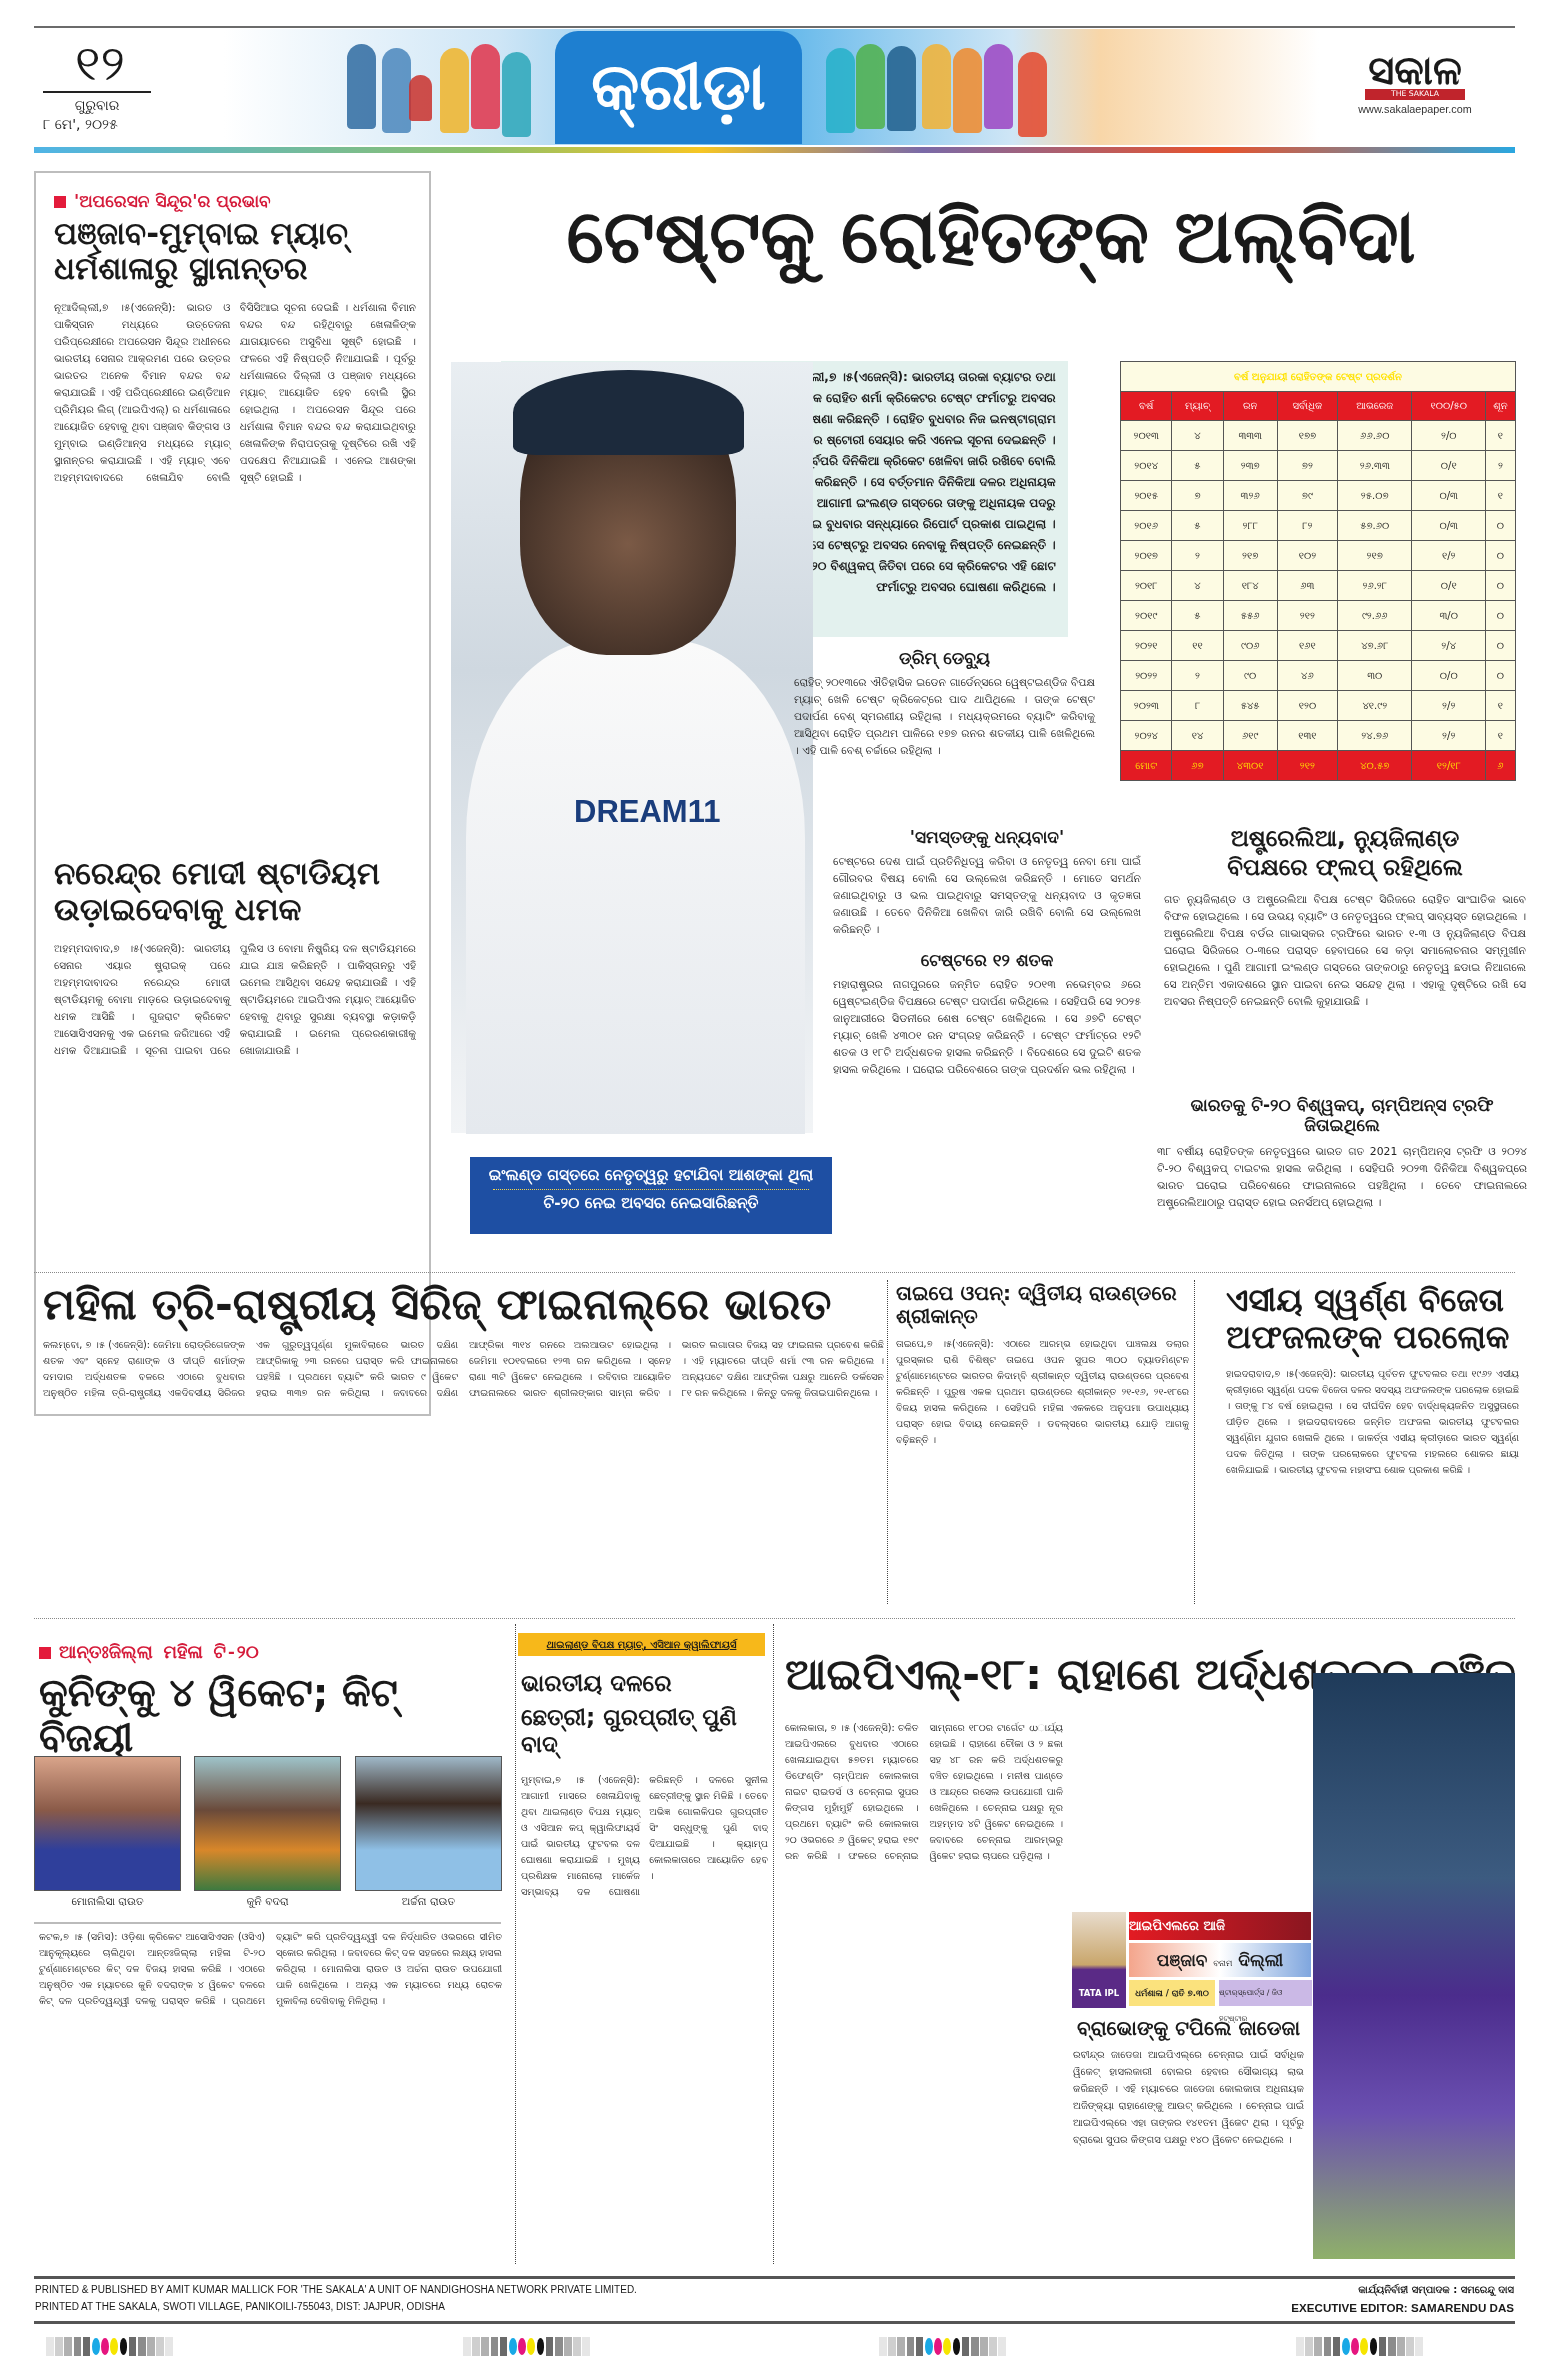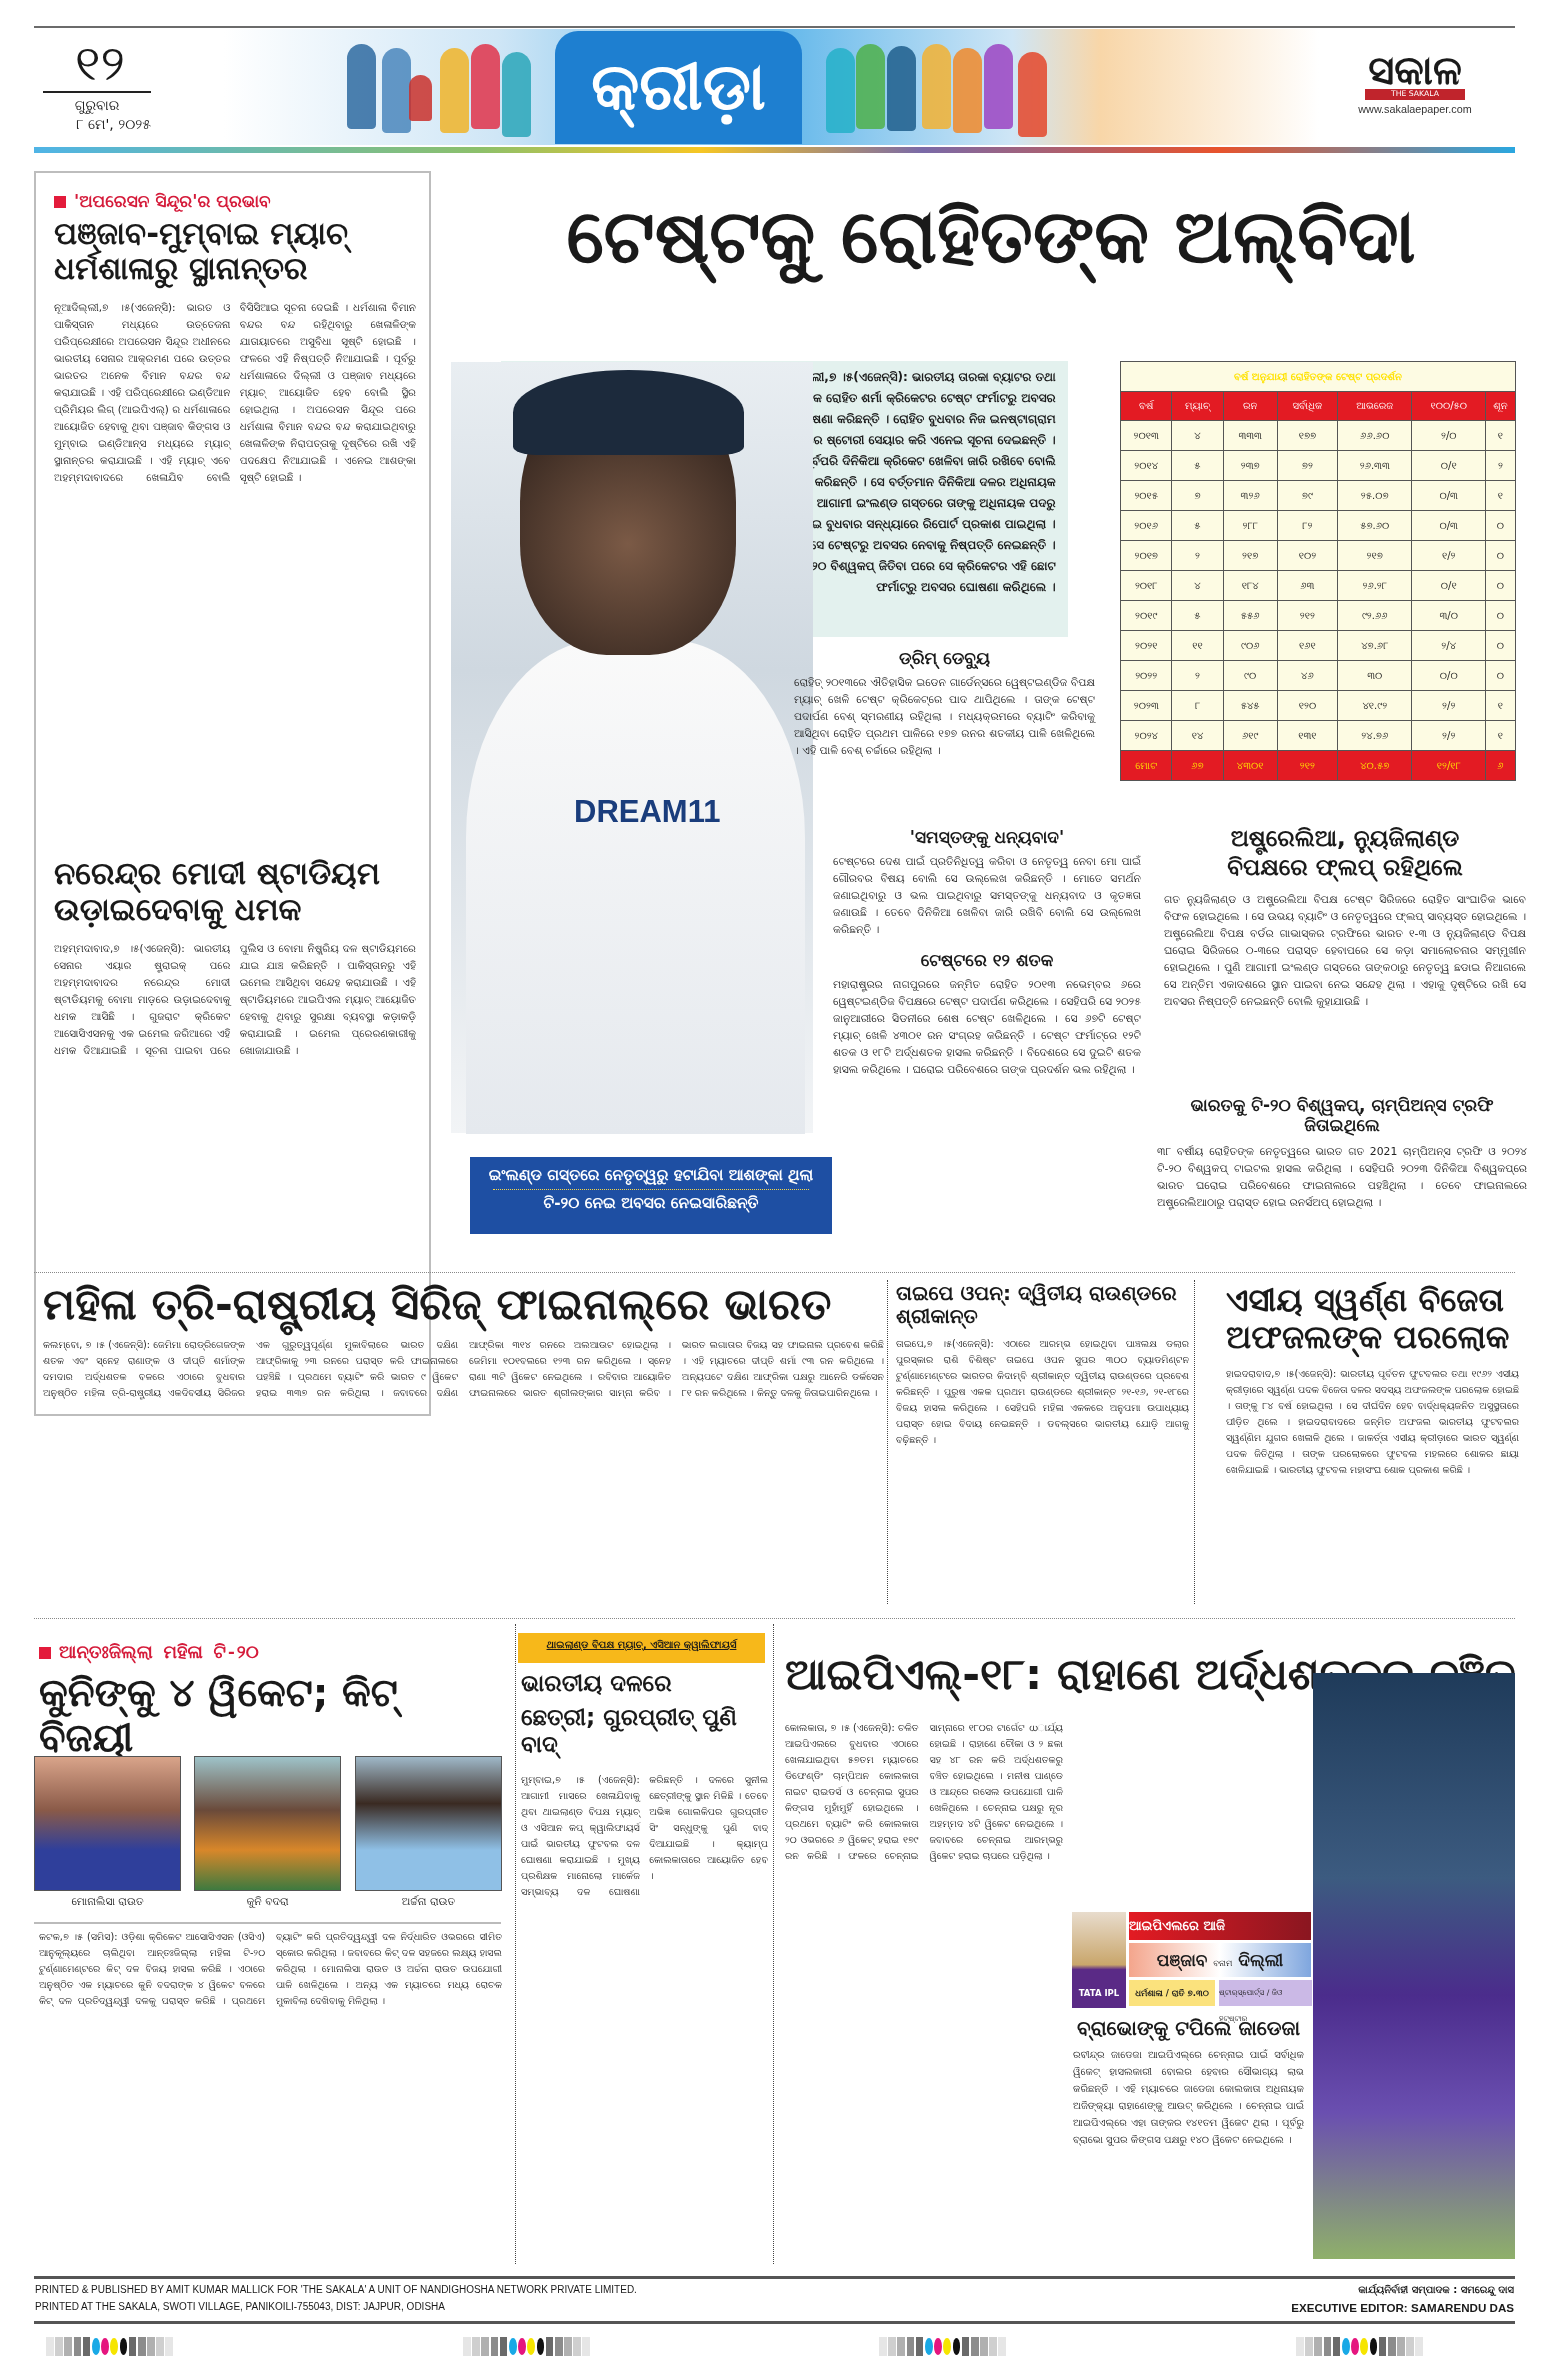--- a/index.html
+++ b/index.html
@@ -4,21 +4,21 @@
 <style>
   * { box-sizing: border-box; margin: 0; padding: 0; }
   body { width: 1548px; height: 2377px; background: #ffffff; font-family: "DejaVu Sans", sans-serif; color: #1a1a1a; position: relative; overflow: hidden; }
   .abs { position: absolute; }
   
   .mast-rule-top { left: 34px; top: 26px; width: 1481px; height: 2.3px; background: #6b6b6b; }
   .mast-rule-bot { left: 34px; top: 147px; width: 1481px; height: 6.2px; background: linear-gradient(90deg,#4fb4e6,#8cc06b 30%,#f6c624 45%,#7a6aa8 60%,#e8532c 80%,#2aa7e0); }
   .page-no { left: 46px; top: 35px; width: 108px; text-align: center; font-size: 49px; font-weight: normal; }
   .page-rule { left: 43px; top: 91px; width: 108px; height: 1.5px; background: #222; }
   .day { left: 43px; top: 97px; width: 108px; text-align: center; font-size: 14px; }
-  .date { left: 43px; top: 116px; width: 108px; text-align: right; font-size: 14px; }
+  .date { left: 43px; top: 116px; width: 108px; text-align: left; font-size: 14px; }
   .banner { left: 224px; top: 29px; width: 1095px; height: 116px; background: linear-gradient(90deg,#ffffff 0%,#cfe6f6 25%,#5fb6ea 50%,#cfe6f6 72%,#f8d6a8 80%,#ffffff 100%); }
   .banner-title-box { left: 555px; top: 31px; width: 247px; height: 113px; background: #1e7fd0; border-radius: 23px 23px 0 0; display:flex; align-items:center; justify-content:center; }
   .banner-title { font-size: 65px; font-weight: bold; color: #ffffff; }
   .fig { position:absolute; width: 29px; height: 85px; border-radius: 15.4px 15.4px 4.6px 4.6px; opacity: .85; }
   .logo { left: 1338px; top: 46px; width: 154px; text-align: center; font-size: 40px; font-weight: bold; font-family: "DejaVu Serif", serif; }
   .logo-tag { left: 1365px; top: 89px; width: 100px; height: 10.8px; background: #c0242c; color: #fff; font-size: 7.7px; text-align: center; line-height: 10.8px; }
   .logo-url { left: 1330px; top: 103px; width: 170px; text-align: center; font-size: 10.8px; color: #333; font-family: "Liberation Sans", sans-serif; }
   
   .leftbox { left: 34px; top: 171px; width: 397px; height: 1245px; border: 2.3px solid #bdbdbd; }
   .kicker { font-size: 17px; color: #d51b3a; font-weight: bold; }
@@ -53,21 +53,21 @@
   .ipl-card { left: 1072px; top: 1912px; width: 239px; height: 96px; }
   .ipl-trophy { position:absolute; left:0; top:0; width: 54px; height: 96px; background: linear-gradient(180deg,#e8dccd 0%,#c9a66b 55%,#5a2a86 60%,#5a2a86 100%); color:#fff; font-size: 8.5px; font-weight:bold; text-align:center; padding-top: 76px; }
   .ipl-r1 { position:absolute; left: 57px; top: 0; width: 182px; height: 28px; background: linear-gradient(90deg,#e31b23,#8a1620); color:#fff; font-size: 13px; font-weight:bold; line-height:28px; }
   .ipl-r2 { position:absolute; left: 57px; top: 31px; width: 182px; height: 34px; background: linear-gradient(90deg,#f4a58c,#ffffff 50%,#7fa6de); font-size: 17px; font-weight:bold; text-align:center; line-height:34px; }
   .ipl-r2 small { font-size: 8.5px; font-weight: normal; }
   .ipl-r3a { position:absolute; left: 57px; top: 68px; width: 86px; height: 26px; background:#fbe27d; font-size: 8.5px; line-height:26px; text-align:center; font-weight:bold; }
   .ipl-r3b { position:absolute; left: 147px; top: 68px; width: 93px; height: 26px; background:#cbb9e6; font-size: 7.7px; line-height:26px; text-align:left; }
   .photo-ipl { left: 1313px; top: 1673px; width: 202px; height: 586px; background: linear-gradient(180deg,#1f3b5a 0%,#3c5b80 35%,#4b2c8c 55%,#6a4fb0 75%,#8fb06a 100%); }
   .thumb { position:absolute; width: 147px; height: 135px; border: 0.8px solid #555; }
   .thumb-name { position:absolute; width: 147px; text-align:center; font-size: 10.8px; }
-  .yellow-kicker { left: 518px; top: 1633px; width: 247px; height: 30px; background: #f7b81a; font-size: 10px; font-weight:bold; text-align:center; line-height:23px; text-decoration: underline; }
+  .yellow-kicker { left: 518px; top: 1633px; width: 247px; height: 23px; background: #f7b81a; font-size: 10px; font-weight:bold; text-align:center; line-height:23px; text-decoration: underline; }
   
   .foot-rule { left: 34px; top: 2276px; width: 1481px; height: 3.1px; background: #555; }
   .foot-rule2 { left: 34px; top: 2321px; width: 1481px; height: 3.1px; background: #555; }
   .foot-l1 { left: 35px; top: 2284px; font-size: 10px; font-family: "Liberation Sans", sans-serif; }
   .foot-l2 { left: 35px; top: 2301px; font-size: 10px; font-family: "Liberation Sans", sans-serif; }
   .foot-r1 { right: 34px; top: 2284px; font-size: 10px; font-weight:bold; text-align:right; }
   .foot-r2 { right: 34px; top: 2301px; font-size: 11.6px; font-weight:bold; font-family: "Liberation Sans", sans-serif; }
   .cbar { position:absolute; top: 2337px; height: 18.5px; display:flex; align-items:center; gap: 1.5px; }
   .cbar .g { width: 7.7px; height: 18.5px; }
   .cbar .dot { width: 7.7px; height: 17px; border-radius: 50%; }

